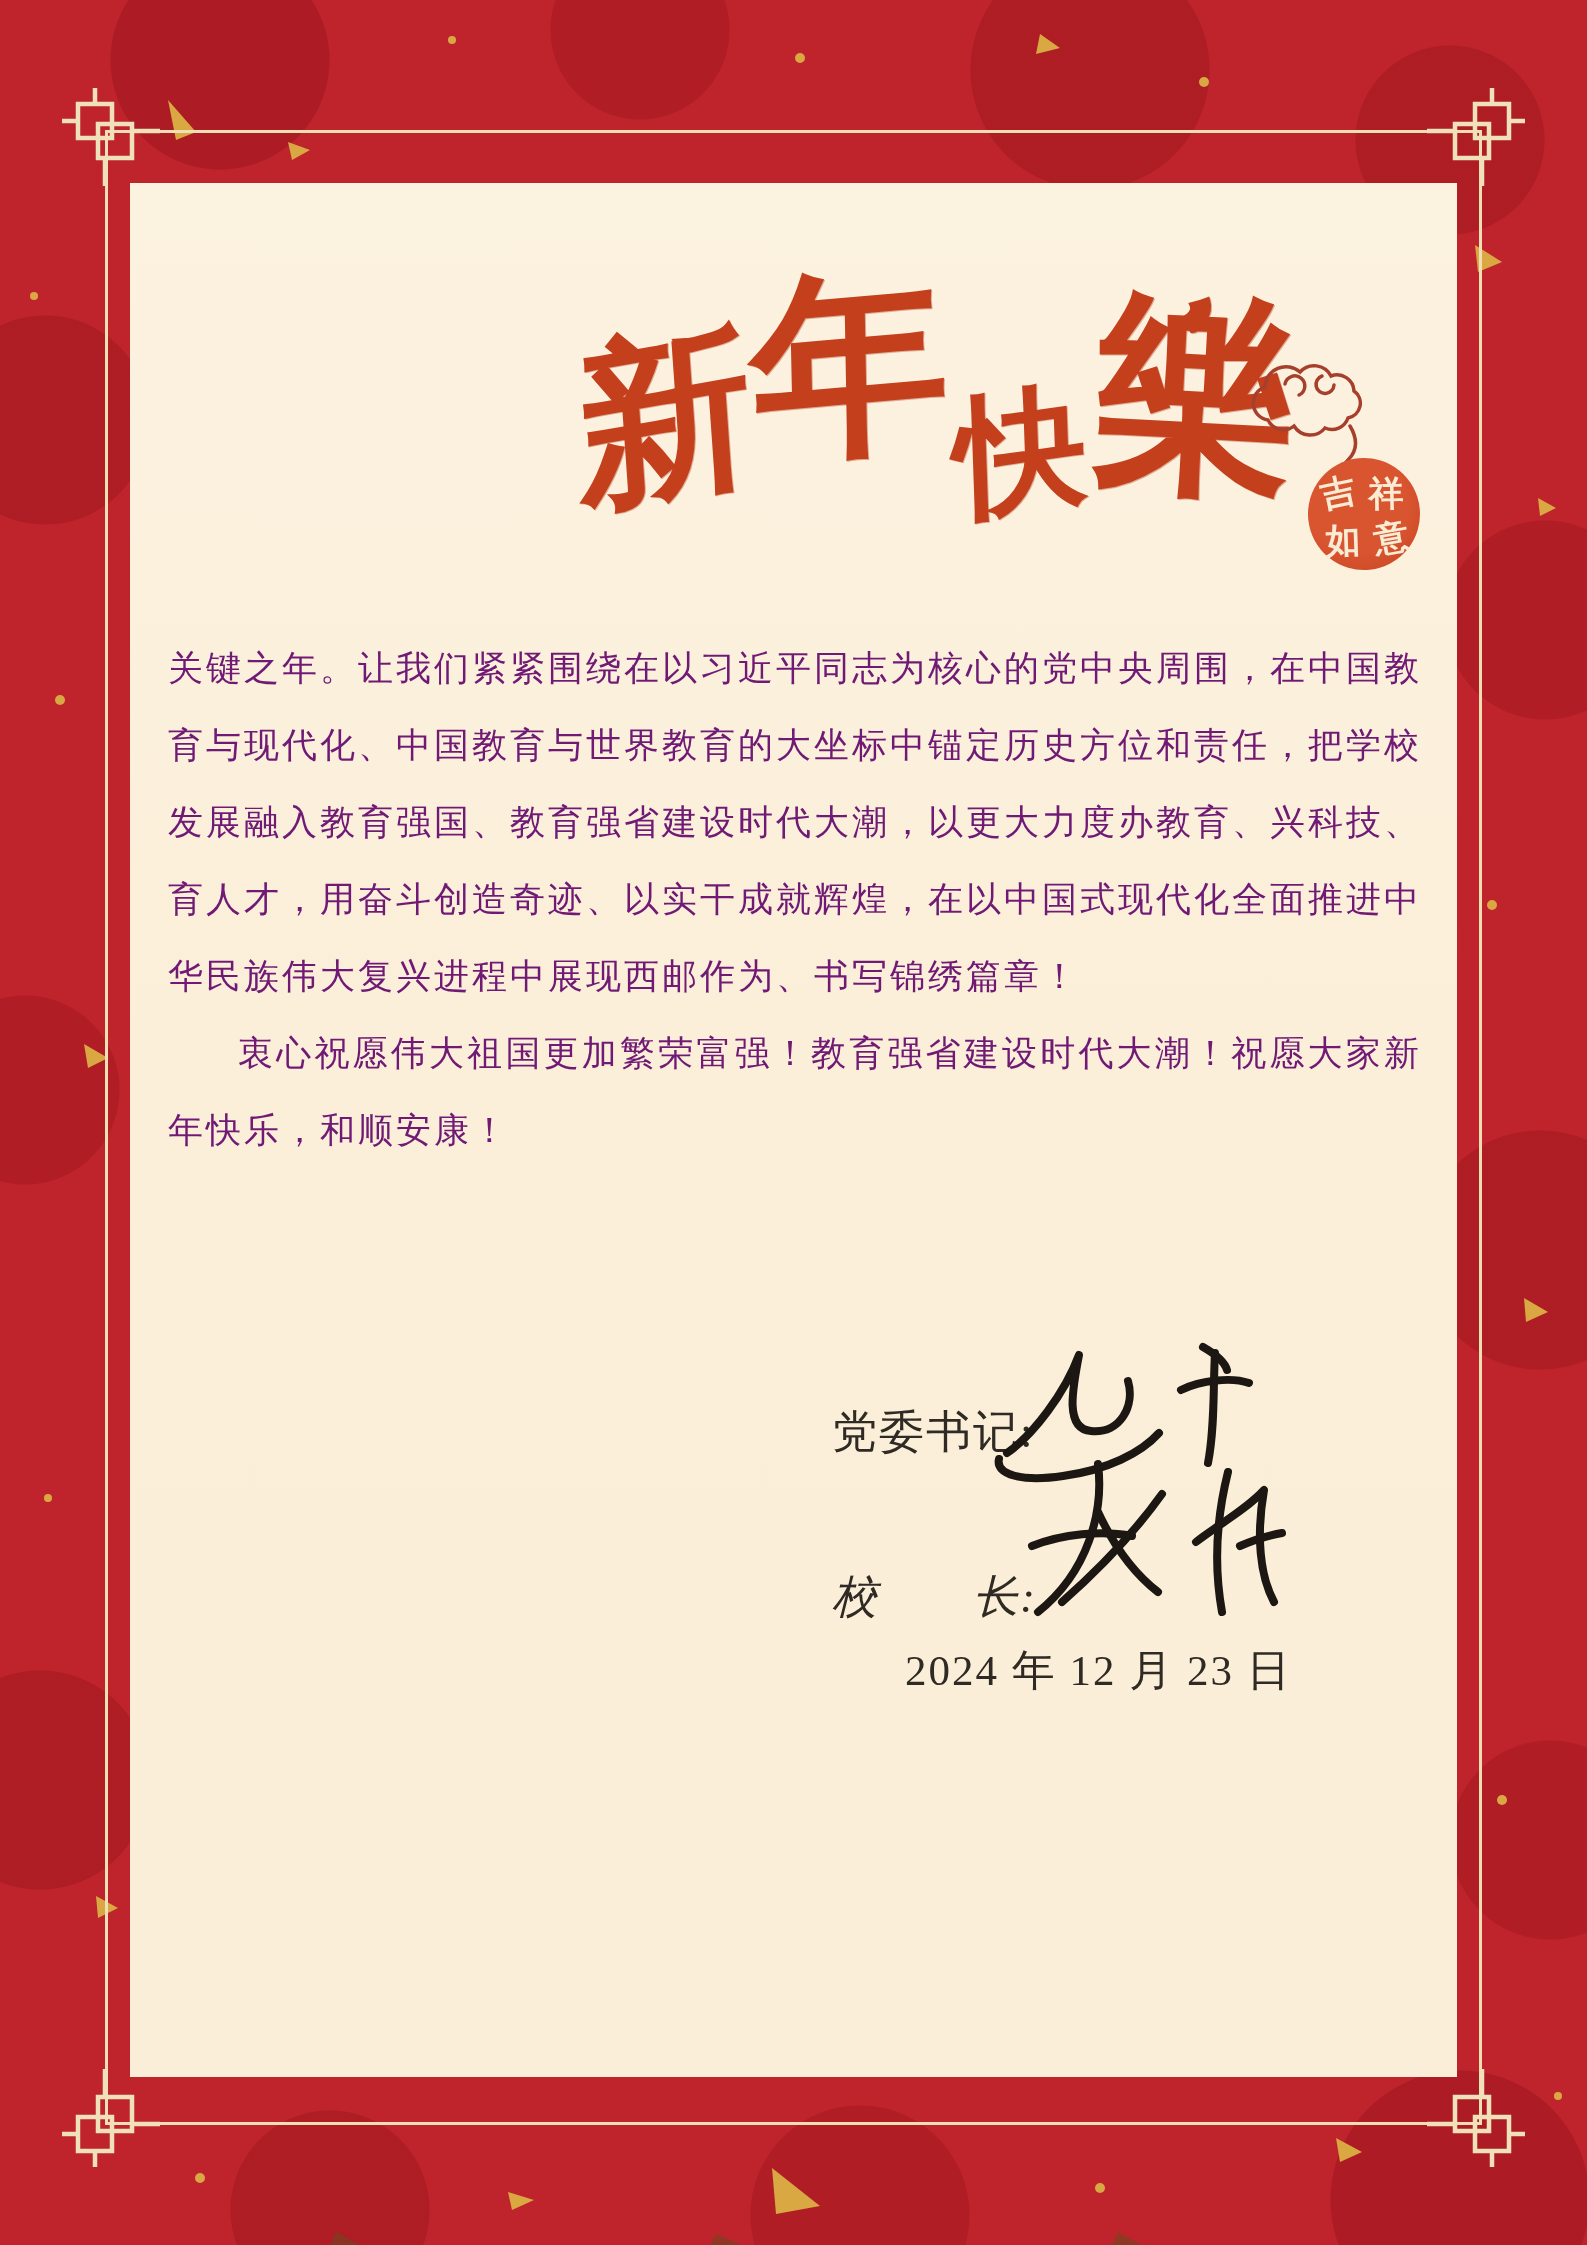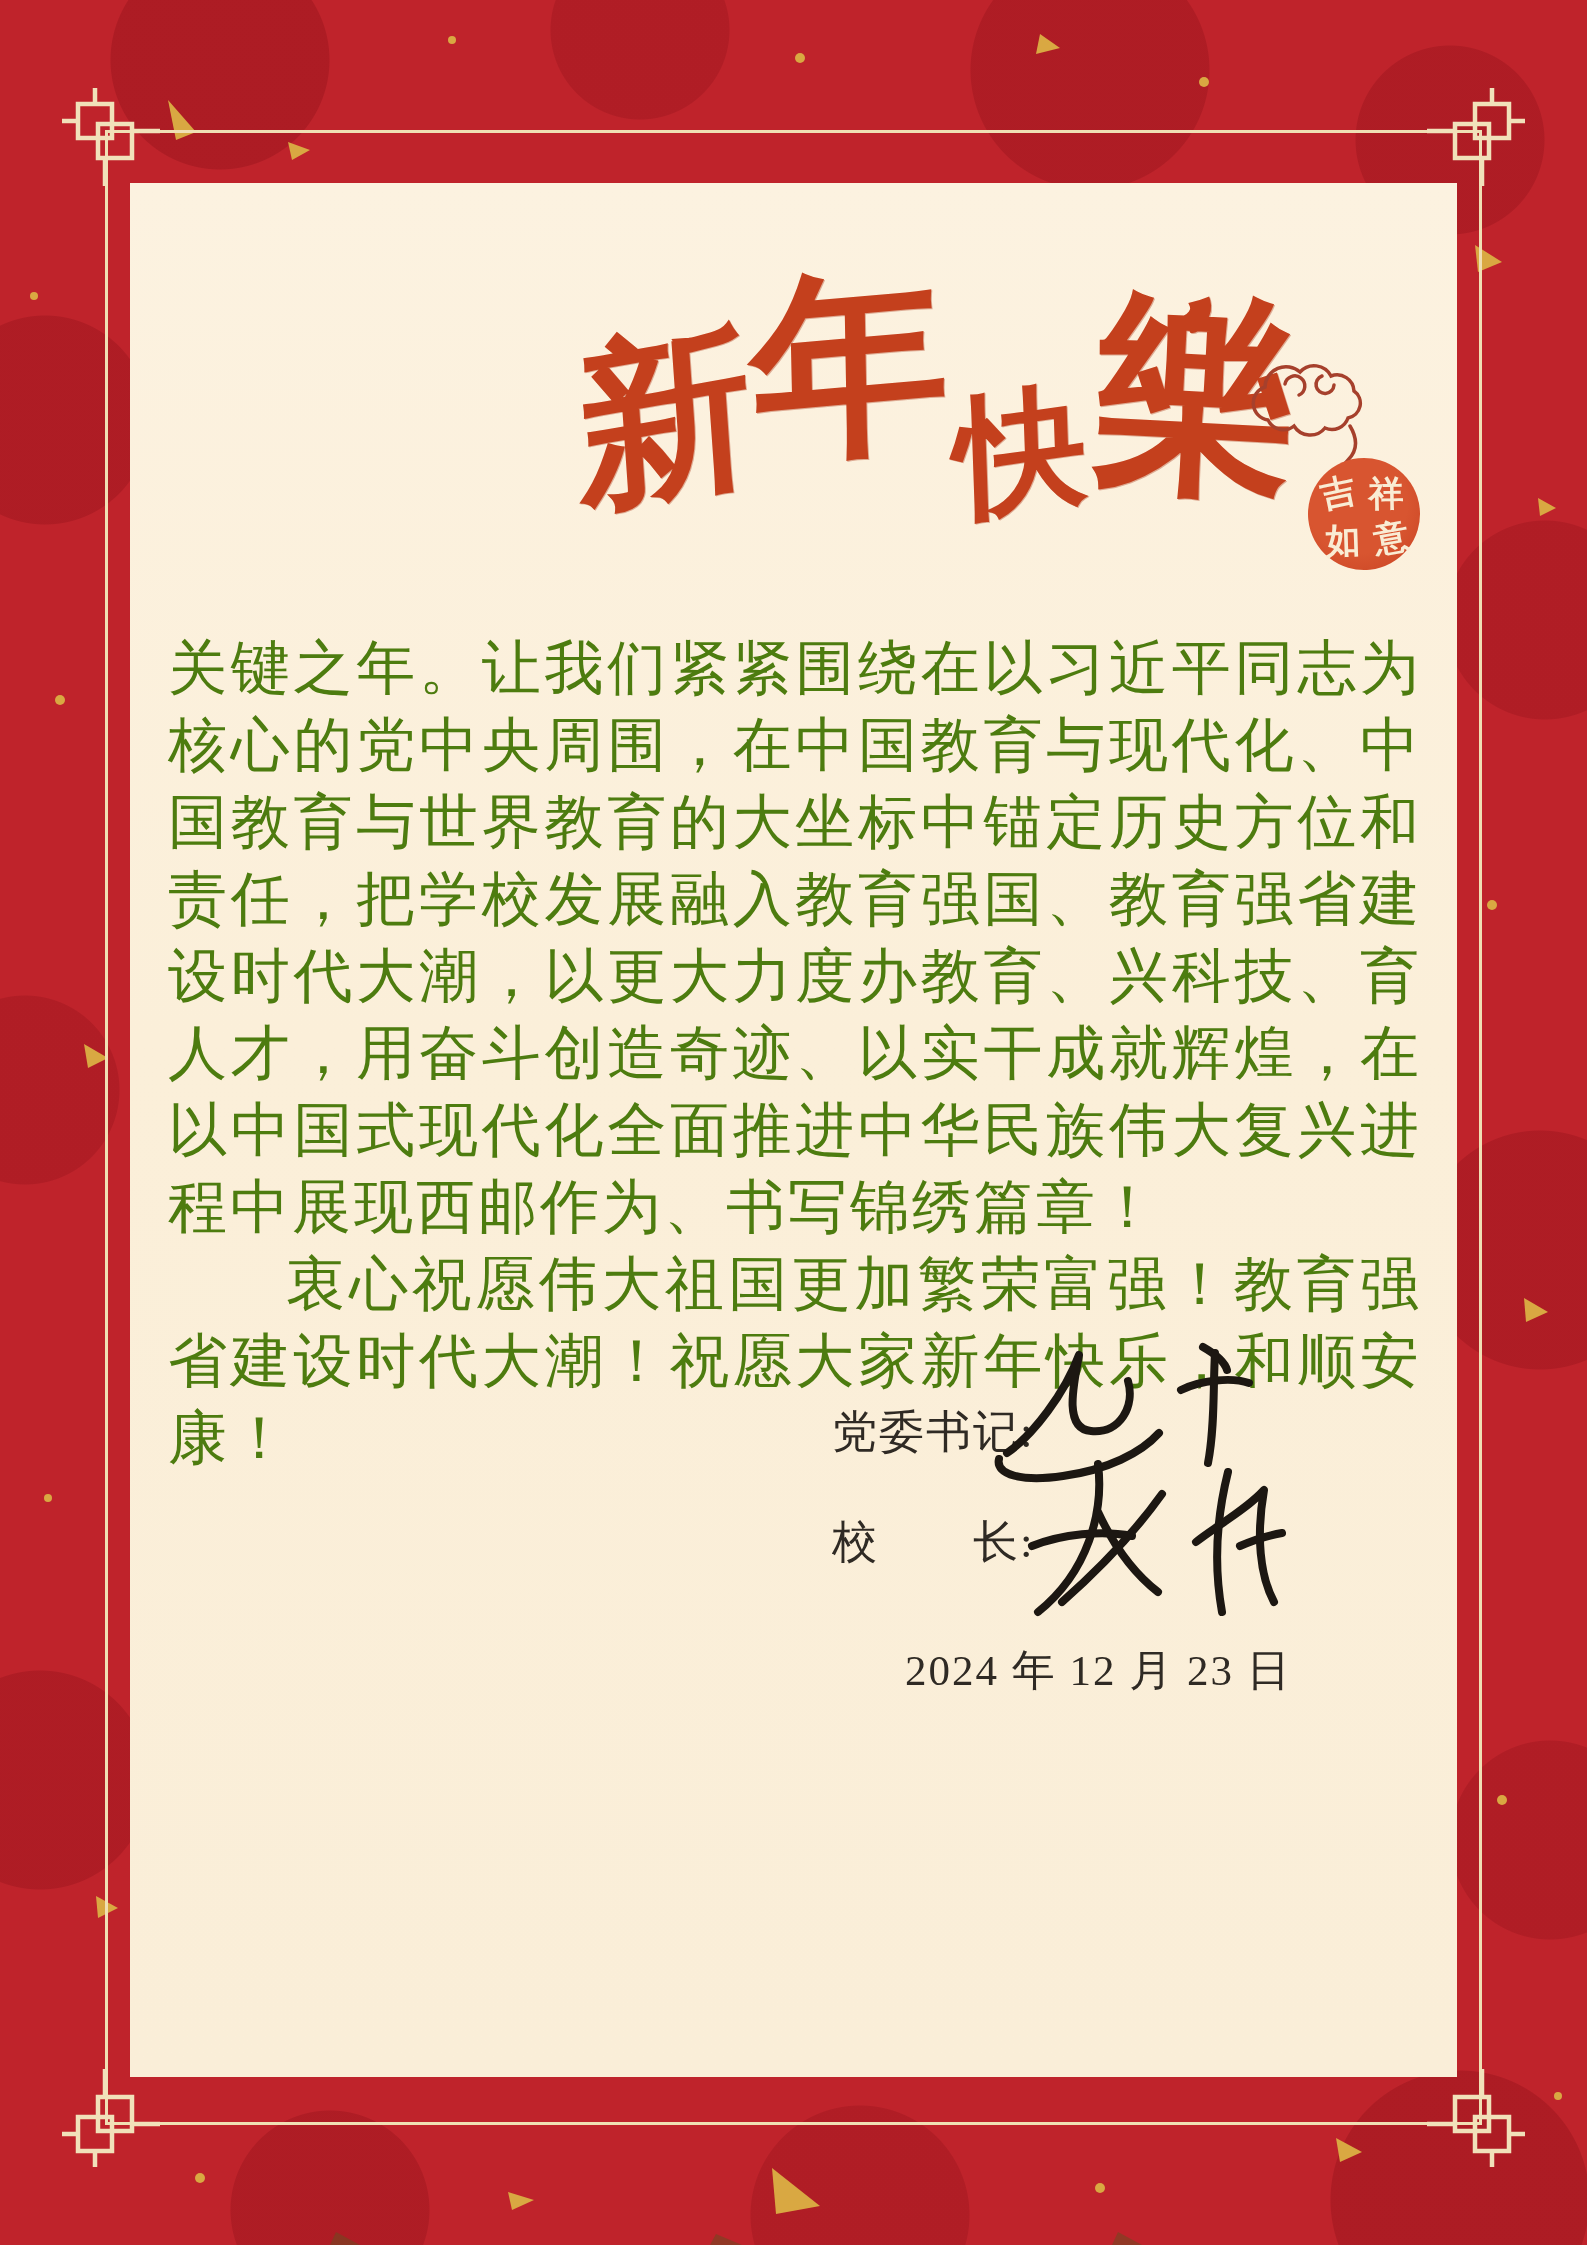--- a/index.html
+++ b/index.html
@@ -64,29 +64,29 @@
     padding:8px;box-sizing:border-box;
   }
   .seal span{color:#f9ecd4;font-weight:bold;font-size:35px;line-height:1;}
   .seal span:nth-child(1){transform:rotate(-6deg);}
   .seal span:nth-child(2){transform:rotate(5deg) translateY(6px);}
   .seal span:nth-child(3){transform:rotate(4deg);}
   .seal span:nth-child(4){transform:rotate(-4deg) translateY(2px);}
   
   .body-text{
     position:absolute;left:168px;top:630px;width:1254px;
-    font-size:59px;line-height:77px;letter-spacing:3px;
-    color:#4d7c0f;text-align:justify;
+    font-size:35px;line-height:77px;letter-spacing:3px;
+    color:#701a75;text-align:justify;
   }
   .body-text p{margin:0;}
   .body-text p.indent{text-indent:2em;}
   
   .sig-label{position:absolute;font-size:45px;letter-spacing:2px;color:#2f2a24;white-space:nowrap;}
   .lbl-secretary{left:832px;top:1402px;}
-  .lbl-president{left:832px;top:1512px;}
+  .lbl-president{left:832px;top:1567px;font-style:italic;}
   .sig-svg{position:absolute;}
   .sig1{left:975px;top:1335px;}
   .sig2{left:1000px;top:1450px;}
   .date-line{
     position:absolute;left:905px;top:1642px;
     font-size:43px;letter-spacing:2px;color:#2f2a24;white-space:nowrap;
   }
   .fleck-layer{position:absolute;inset:0;pointer-events:none;}
 </style>
 </head>

